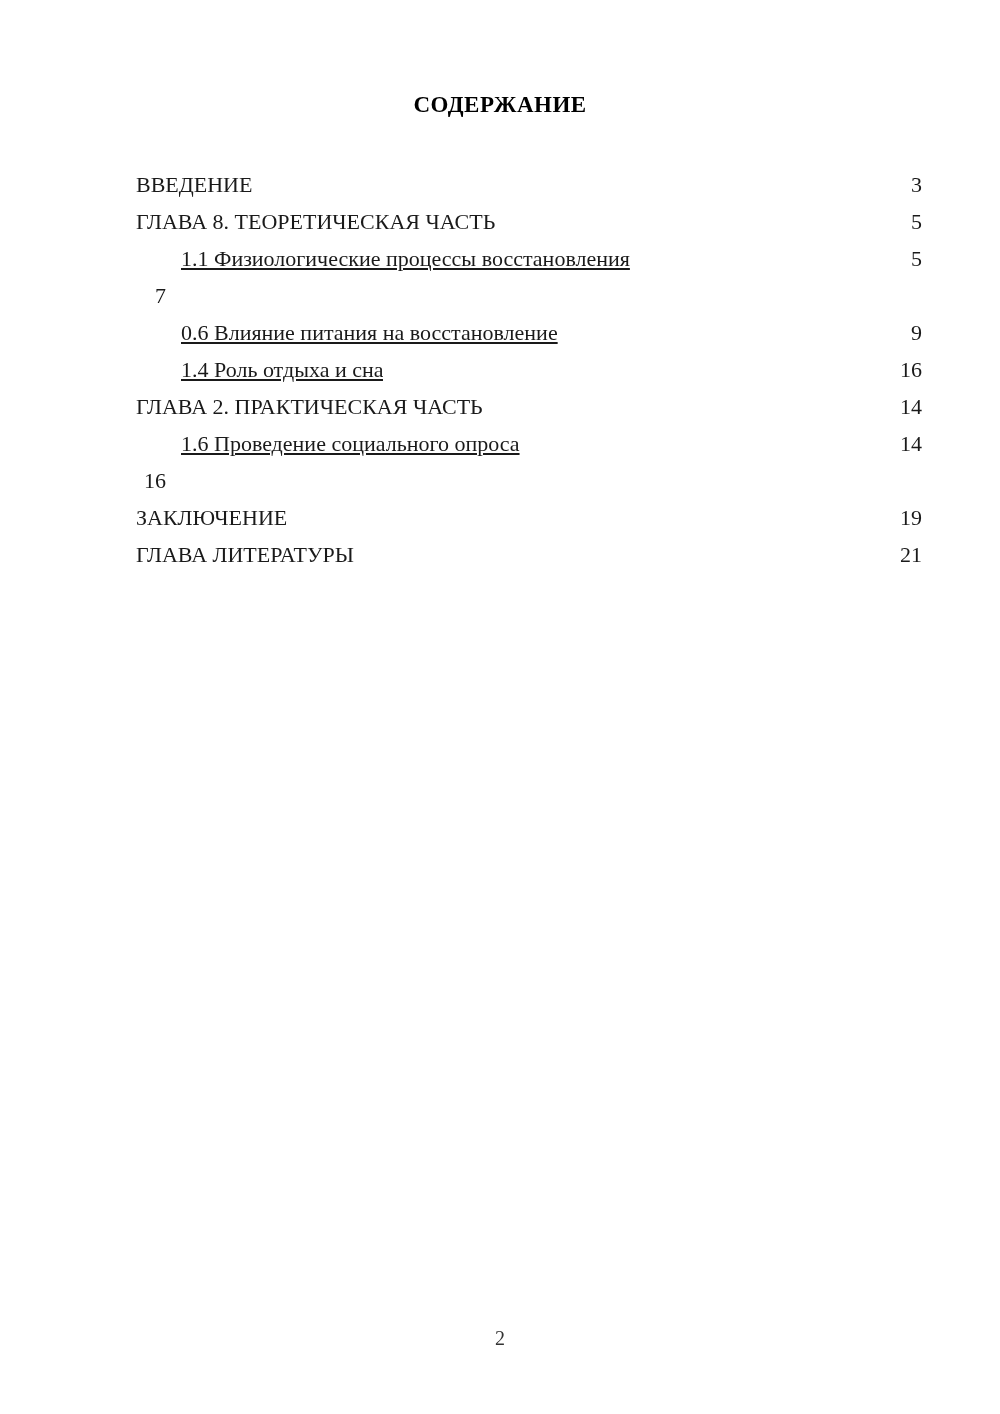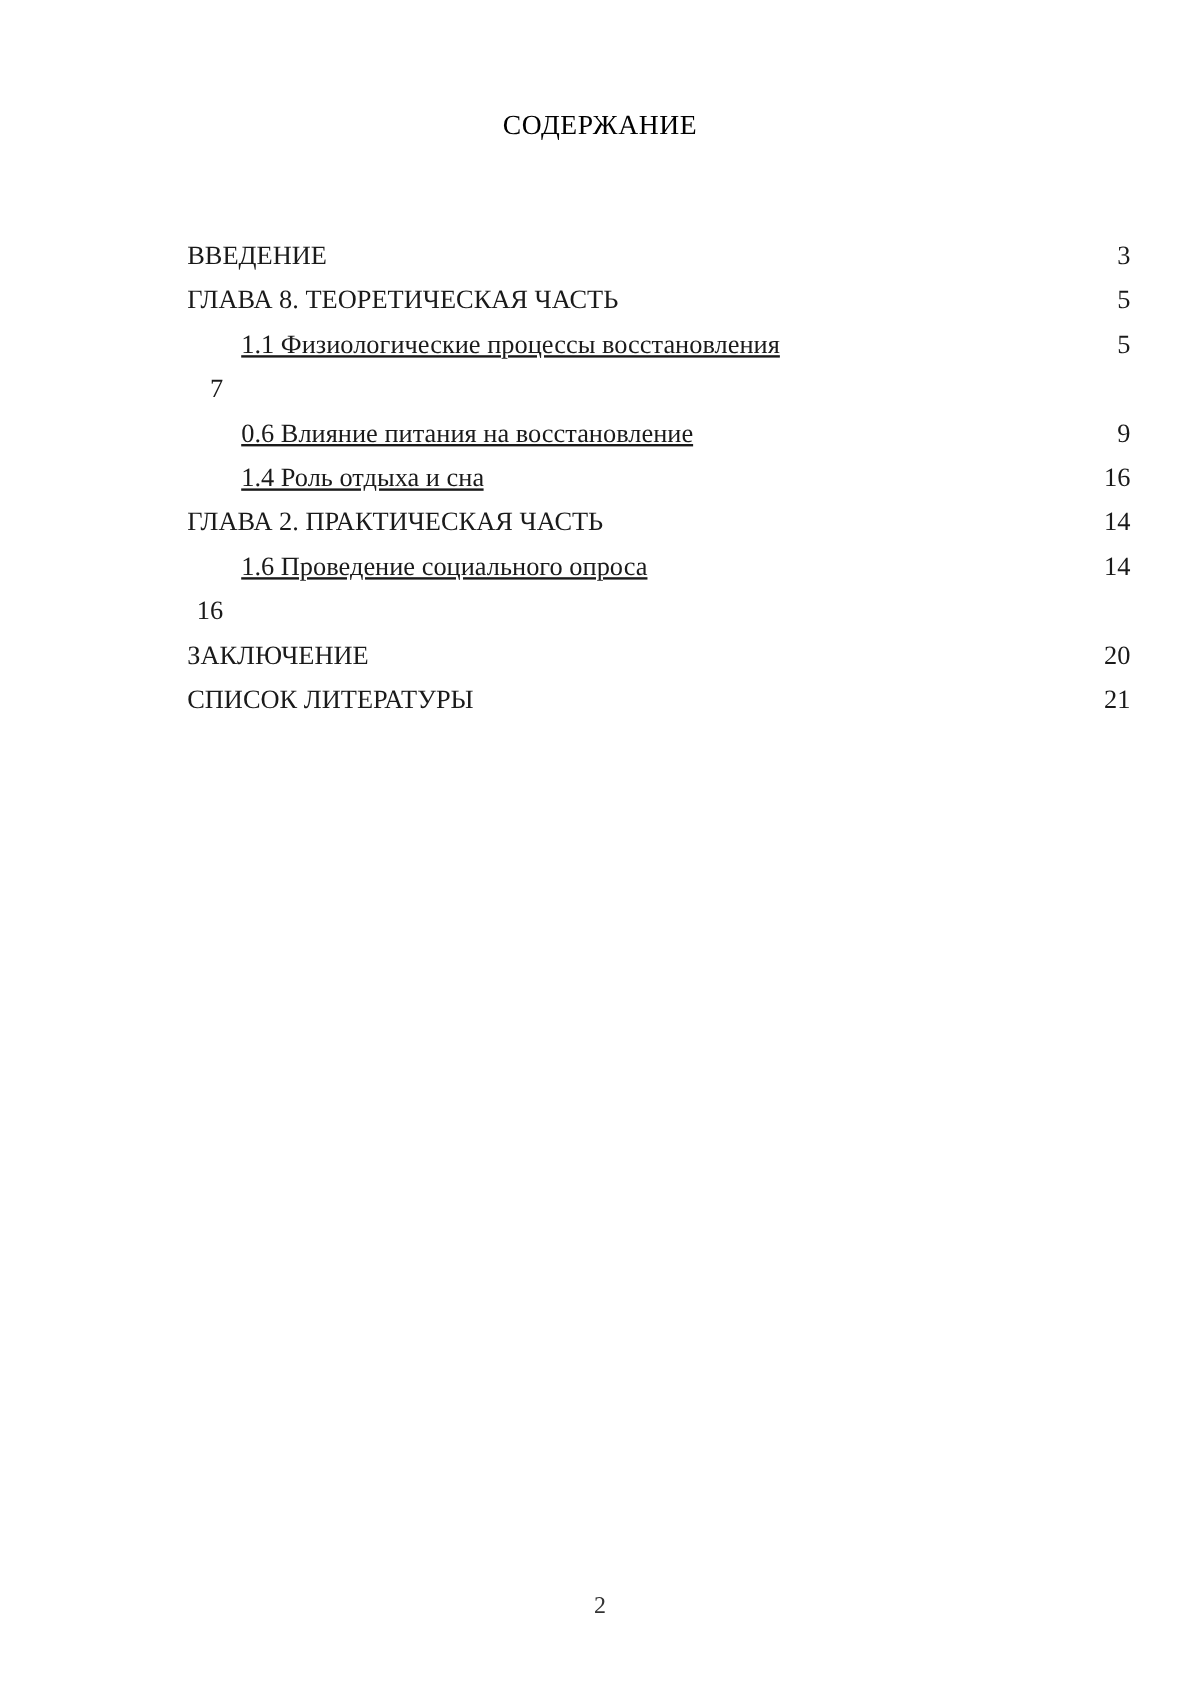--- a/index.html
+++ b/index.html
@@ -22,31 +22,30 @@
     height: 1414px;
     box-sizing: border-box;
     padding: 0;
   }
   .doc-title {
     position: absolute;
     top: 92px;
     left: 0;
     width: 1000px;
     text-align: center;
-    font-weight: normal;
+    font-weight: bold;
     font-size: 23px;
     letter-spacing: 0.5px;
     color: #000000;
   }
   .toc {
     position: absolute;
     top: 166px;
-    left: 156px;
+    left: 136px;
     width: 786px;
-    margin-top: 28px;
   }
   .toc-row {
     display: flex;
     align-items: baseline;
     justify-content: space-between;
     font-size: 22px;
     line-height: 37px;
     color: #1a1a1a;
     white-space: nowrap;
   }
@@ -118,25 +117,25 @@
       <span class="label">1.6 Проведение социального опроса</span>
       <span class="page-num">14</span>
     </div>
 
     <div class="toc-row level-2">
       <span class="page-num">16</span>
     </div>
 
     <div class="toc-row level-1">
       <span class="label">ЗАКЛЮЧЕНИЕ</span>
-      <span class="page-num">20</span>
+      <span class="page-num">19</span>
     </div>
 
     <div class="toc-row level-1">
-      <span class="label">СПИСОК ЛИТЕРАТУРЫ</span>
+      <span class="label">ГЛАВА ЛИТЕРАТУРЫ</span>
       <span class="page-num">21</span>
     </div>
 
   </div>
 
   <div class="footer-page-number">2</div>
 
 </div>
 
 </body></html>

